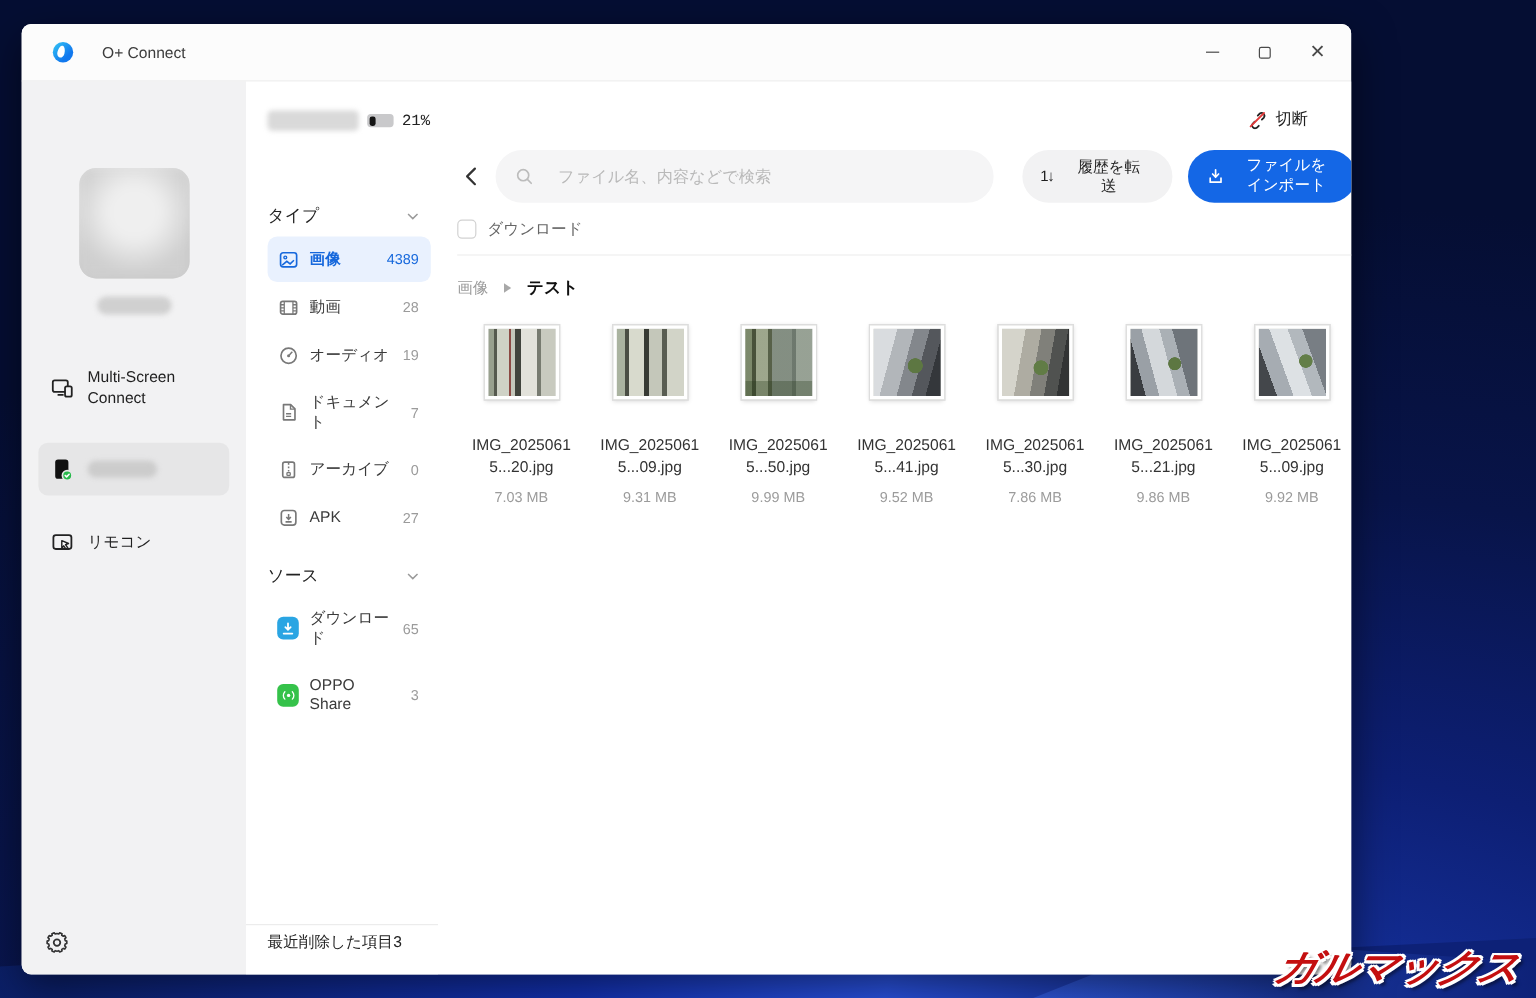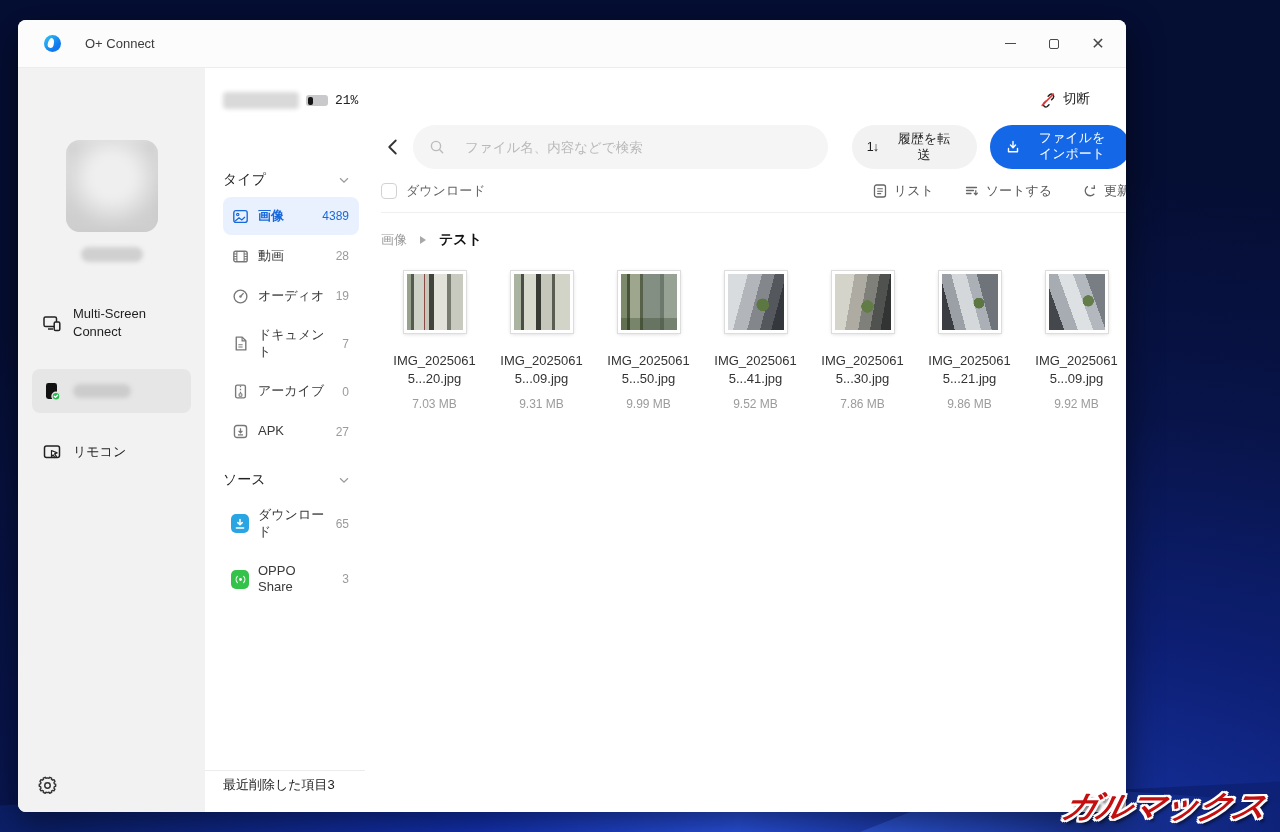--- a/index.html
+++ b/index.html
@@ -127,21 +127,21 @@
   .file-card { width:107px; display:flex; flex-direction:column; align-items:center; cursor:pointer; }
   .thumb { width:62px; height:62px; border:3px solid #fff; outline:1px solid #ddd;
     box-shadow:0 1px 4px rgba(0,0,0,.18); background-color:#b5b8b0; }
   .v0 { background-image:linear-gradient(90deg,#98a08e 0 8%,#55594e 8% 13%,#cfd2c6 13% 30%,#8c4a44 30% 33%,#c4c7ba 33% 40%,#41443c 40% 48%,#e2e2da 48% 72%,#777b70 72% 78%,#c8cabf 78% 100%); }
   .v1 { background-image:linear-gradient(90deg,#aab3a0 0 12%,#4a4e44 12% 18%,#d8dacd 18% 40%,#383b34 40% 48%,#c4c7ba 48% 68%,#595d52 68% 74%,#d2d4c8 74% 100%); }
   .v2 { background-image:linear-gradient(180deg,rgba(90,110,60,.35) 78%,rgba(60,80,40,.55) 78%),linear-gradient(90deg,#8f9884 0 10%,#3f4239 10% 16%,#c2c5b8 16% 34%,#565a50 34% 40%,#9aa0a8 40% 70%,#787e88 70% 76%,#b8bdc4 76% 100%); }
   .v3 { background-image:radial-gradient(circle at 62% 55%, #5d7742 0 13%, rgba(0,0,0,0) 14%),linear-gradient(105deg,#d9dcdf 0 28%,#b2b6ba 28% 48%,#83878c 48% 66%,#54575c 66% 82%,#34373b 82% 100%); }
   .v4 { background-image:radial-gradient(circle at 58% 58%, #617c45 0 13%, rgba(0,0,0,0) 14%),linear-gradient(100deg,#d5d4cb 0 30%,#aeaca2 30% 50%,#80807a 50% 68%,#505250 68% 84%,#323434 84% 100%); }
   .v5 { background-image:radial-gradient(circle at 66% 52%, #5d7742 0 11%, rgba(0,0,0,0) 12%),linear-gradient(75deg,#3a3d41 0 18%,#9aa0a6 18% 34%,#d4d8db 34% 55%,#aab0b5 55% 70%,#6e747a 70% 100%); }
   .v6 { background-image:radial-gradient(circle at 70% 48%, #637e48 0 11%, rgba(0,0,0,0) 12%),linear-gradient(70deg,#44474b 0 20%,#a6acb2 20% 38%,#dde1e4 38% 58%,#b2b8bd 58% 74%,#787e84 74% 100%); }
-  .file-name { margin-top:19px; font-size:13px; color:#333; text-align:center; line-height:1.4; }
+  .file-name { margin-top:29px; font-size:13px; color:#333; text-align:center; line-height:1.4; }
   .file-size { margin-top:9px; font-size:12px; color:#9b9b9b; }
 
   svg { display:block; }
 </style>
 </head>
 <body>
 
 <div class="wallpaper">
   <div class="wp-facet1"></div>
   <div class="wp-facet2"></div>
@@ -385,43 +385,20 @@
               <path d="M8 2.5v6M5.5 6L8 8.7 10.5 6M3.5 9.5v3.3h9V9.5" stroke="#fff" stroke-width="1.4" stroke-linecap="round" stroke-linejoin="round"></path>
             </svg>
           <span class="pill-label">ファイルを
 インポート</span>
         </button>
       </div>
 
       <div class="select-row">
         <span class="checkbox"></span>
         <span class="select-label">ダウンロード</span>
-        <div class="view-tools">
-          <span class="tool">
-            <svg width="16" height="16" viewBox="0 0 16 16" fill="none">
-                <rect x="2.5" y="2" width="11" height="12" rx="2" stroke="#666" stroke-width="1.3"></rect>
-                <path d="M5.2 5.8h5.6M5.2 8.2h5.6M5.2 10.6h4" stroke="#666" stroke-width="1.1"></path>
-              </svg>
-            <span>リスト</span>
-          </span>
-          <span class="tool">
-            <svg width="16" height="16" viewBox="0 0 16 16" fill="none">
-                <path d="M2.5 4.5h10M2.5 7.5h7M2.5 10.5h4.5" stroke="#666" stroke-width="1.3" stroke-linecap="round"></path>
-                <path d="M11.8 7.5v4.2M10.2 10.2l1.6 1.7 1.6-1.7" stroke="#666" stroke-width="1.2" stroke-linecap="round" stroke-linejoin="round"></path>
-              </svg>
-            <span>ソートする</span>
-          </span>
-          <span class="tool">
-            <svg width="16" height="16" viewBox="0 0 16 16" fill="none">
-                <path d="M13 8A5 5 0 113.2 6.3" stroke="#666" stroke-width="1.3" stroke-linecap="round" transform="rotate(40 8 8)"></path>
-                <path d="M12.2 2.6l.3 2.8-2.8-.3" stroke="#666" stroke-width="1.2" stroke-linecap="round" stroke-linejoin="round"></path>
-              </svg>
-            <span>更新</span>
-          </span>
-        </div>
       </div>
 
       <div class="h-divider"></div>
 
       <div class="breadcrumb">
         <span class="crumb-parent">画像</span>
         <span class="crumb-arrow"></span>
         <span class="crumb-current">テスト</span>
       </div>
 

